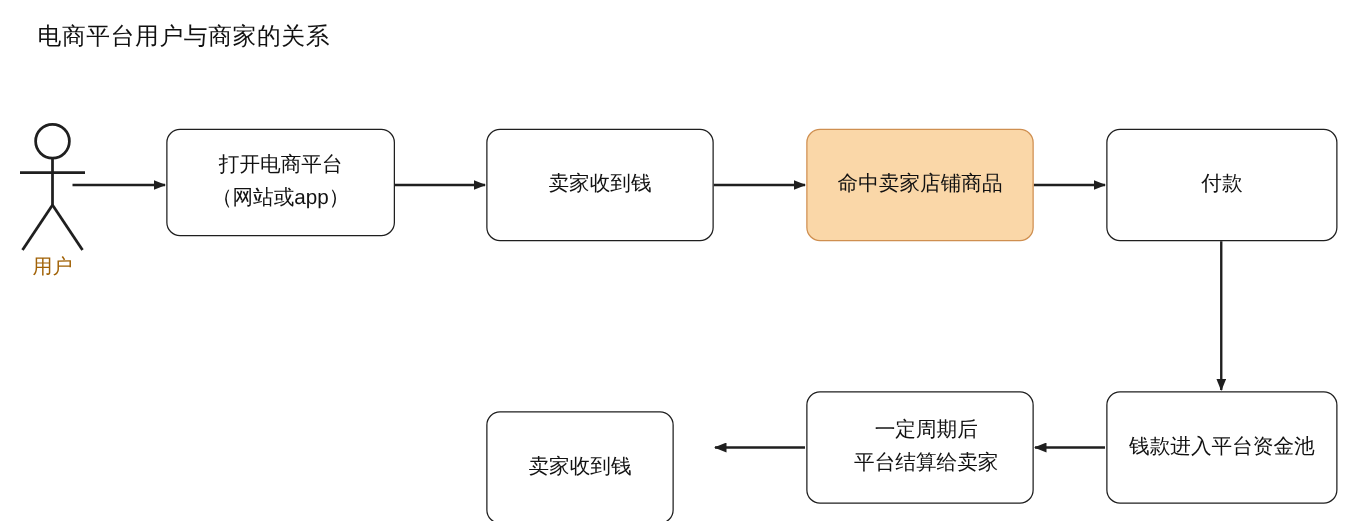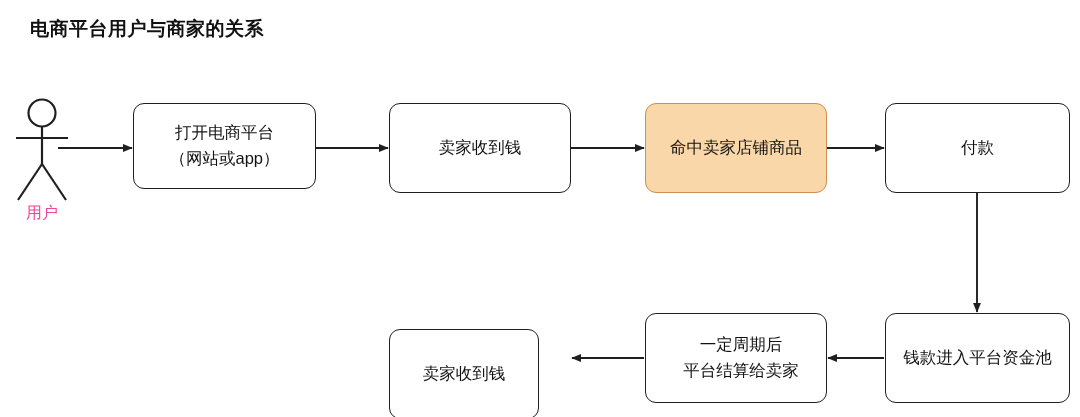--- a/index.html
+++ b/index.html
@@ -16,21 +16,21 @@
     width: 1080px;
     height: 417px;
     background: #ffffff;
     overflow: hidden;
   }
   #title {
     position: absolute;
     left: 30px;
     top: 16px;
     font-size: 19px;
-    font-weight: bold;
+    font-weight: normal;
     letter-spacing: 0.5px;
     color: #111111;
     white-space: nowrap;
   }
   .node {
     position: absolute;
     box-sizing: border-box;
     border: 1.7px solid #1f1f1f;
     border-radius: 11px;
     background: #ffffff;
@@ -62,21 +62,21 @@
     width: 72px;
     height: 110px;
   }
   #actor-label {
     position: absolute;
     left: 6px;
     top: 203px;
     width: 72px;
     text-align: center;
     font-size: 16px;
-    color: #ec4899;
+    color: #a16207;
   }
   svg.conn {
     position: absolute;
     left: 0;
     top: 0;
     width: 1080px;
     height: 417px;
     pointer-events: none;
   }
 </style>

